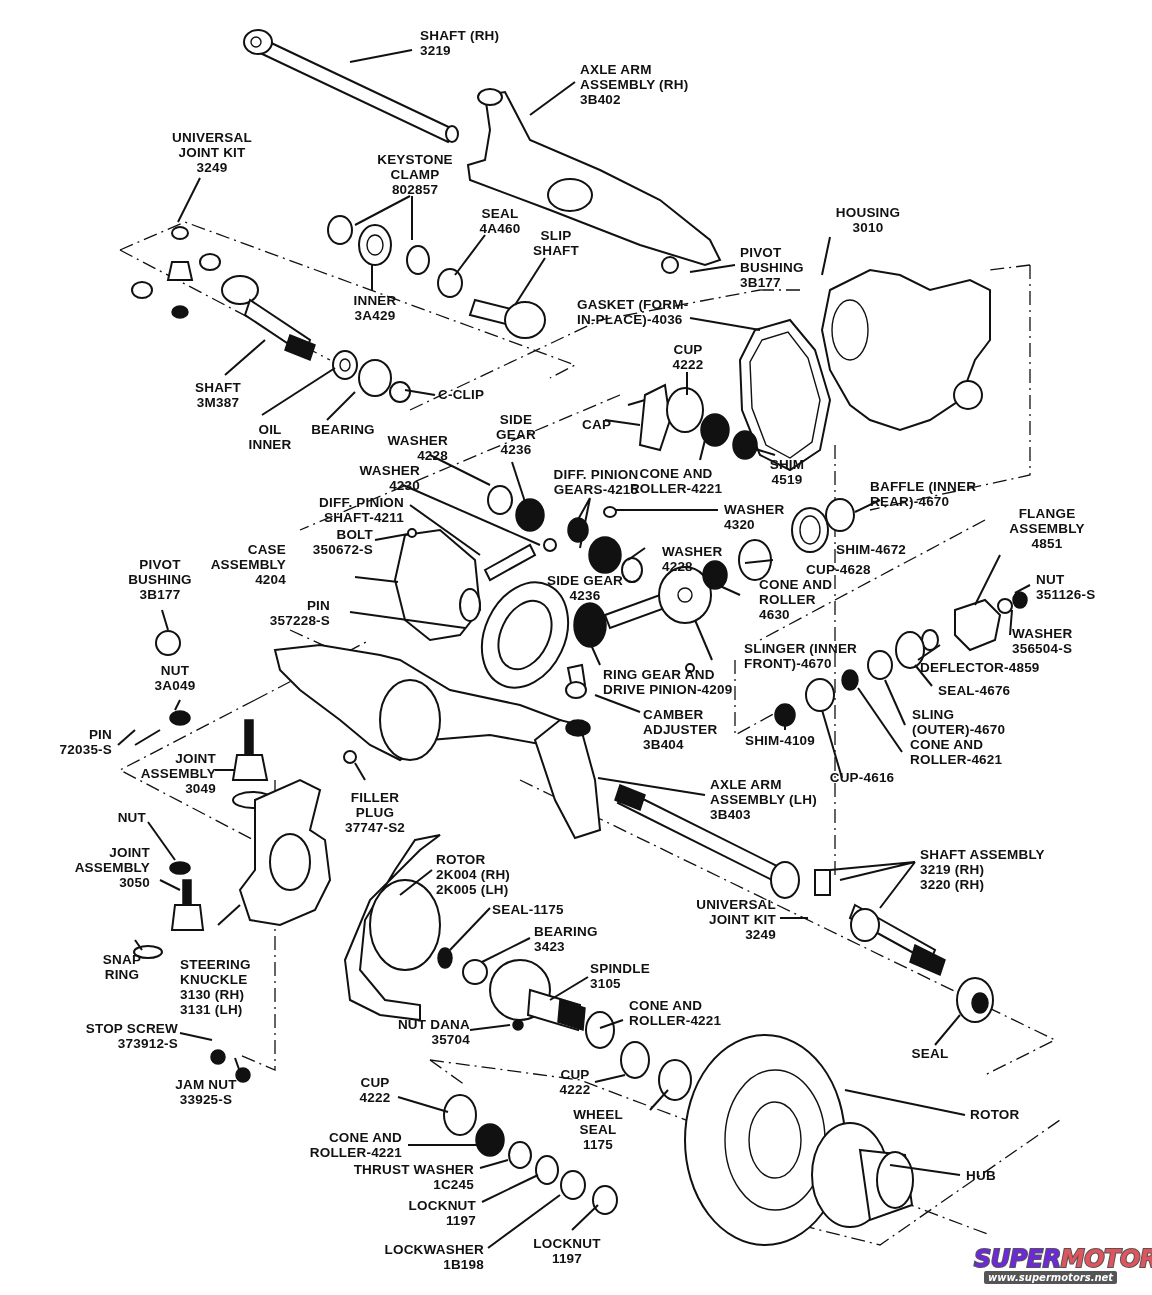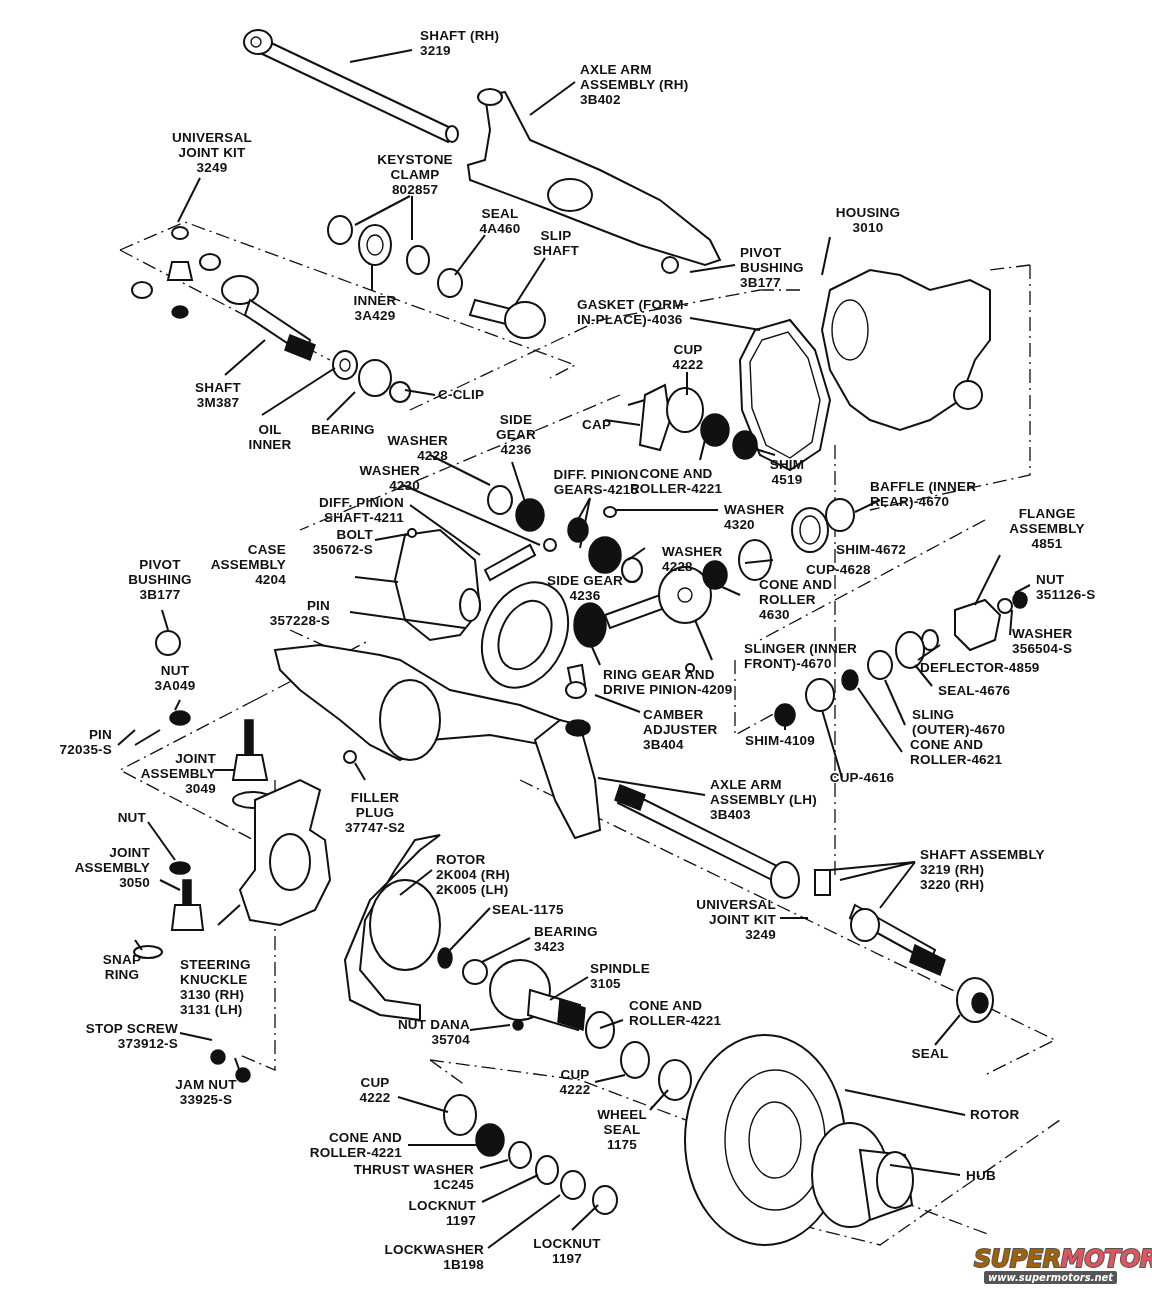--- a/index.html
+++ b/index.html
@@ -12,21 +12,21 @@
     .lbl.r { text-align: right; transform: translateX(-100%); }
     .part { fill: #fff; stroke: #111; stroke-width: 2; }
     .dark { fill: #111; stroke: #111; stroke-width: 1.5; }
     .thin { fill: none; stroke: #111; stroke-width: 1.4; }
     .lead { stroke: #111; stroke-width: 2; fill: none; }
     .dash { stroke: #111; stroke-width: 1.3; fill: none; stroke-dasharray: 14 5 2 5; }
     #watermark { position: absolute; right: 6px; bottom: 6px; width: 176px; height: 44px; }
     #wm-brand { position: absolute; left: 4px; top: 0; font-family: "DejaVu Sans", sans-serif;
                 font-style: italic; font-weight: bold; font-size: 24px; letter-spacing: -0.5px;
                 -webkit-text-stroke: 2px #555; paint-order: stroke fill; }
-    #wm-brand .b1 { color: #a16207; }
+    #wm-brand .b1 { color: #6d28d9; }
     #wm-brand .b2 { color: #e0545d; }
     #wm-url { position: absolute; left: 14px; top: 26px; background: #555; color: #fff;
               font-family: "DejaVu Sans", sans-serif; font-weight: bold; font-style: italic;
               font-size: 10px; padding: 1px 4px; border-radius: 2px; }
   </style>
 </head>
 <body>
 
 <svg id="diagram" viewBox="0 0 1152 1295" xmlns="http://www.w3.org/2000/svg">
 
@@ -468,21 +468,21 @@
 <div class="lbl" style="left:629px;top:998px">CONE AND
 ROLLER-4221</div>
 <div class="lbl r" style="left:178px;top:1021px">STOP SCREW
 373912-S</div>
 <div class="lbl c" style="left:206px;top:1077px">JAM NUT
 33925-S</div>
 <div class="lbl c" style="left:575px;top:1067px">CUP
 4222</div>
 <div class="lbl c" style="left:375px;top:1075px">CUP
 4222</div>
-<div class="lbl c" style="left:622px;top:1107px">WHEEL
+<div class="lbl c" style="left:598px;top:1107px">WHEEL
 SEAL
 1175</div>
 <div class="lbl" style="left:970px;top:1107px">ROTOR</div>
 <div class="lbl r" style="left:402px;top:1130px">CONE AND
 ROLLER-4221</div>
 <div class="lbl r" style="left:474px;top:1162px">THRUST WASHER
 1C245</div>
 <div class="lbl" style="left:966px;top:1168px">HUB</div>
 <div class="lbl r" style="left:476px;top:1198px">LOCKNUT
 1197</div>

